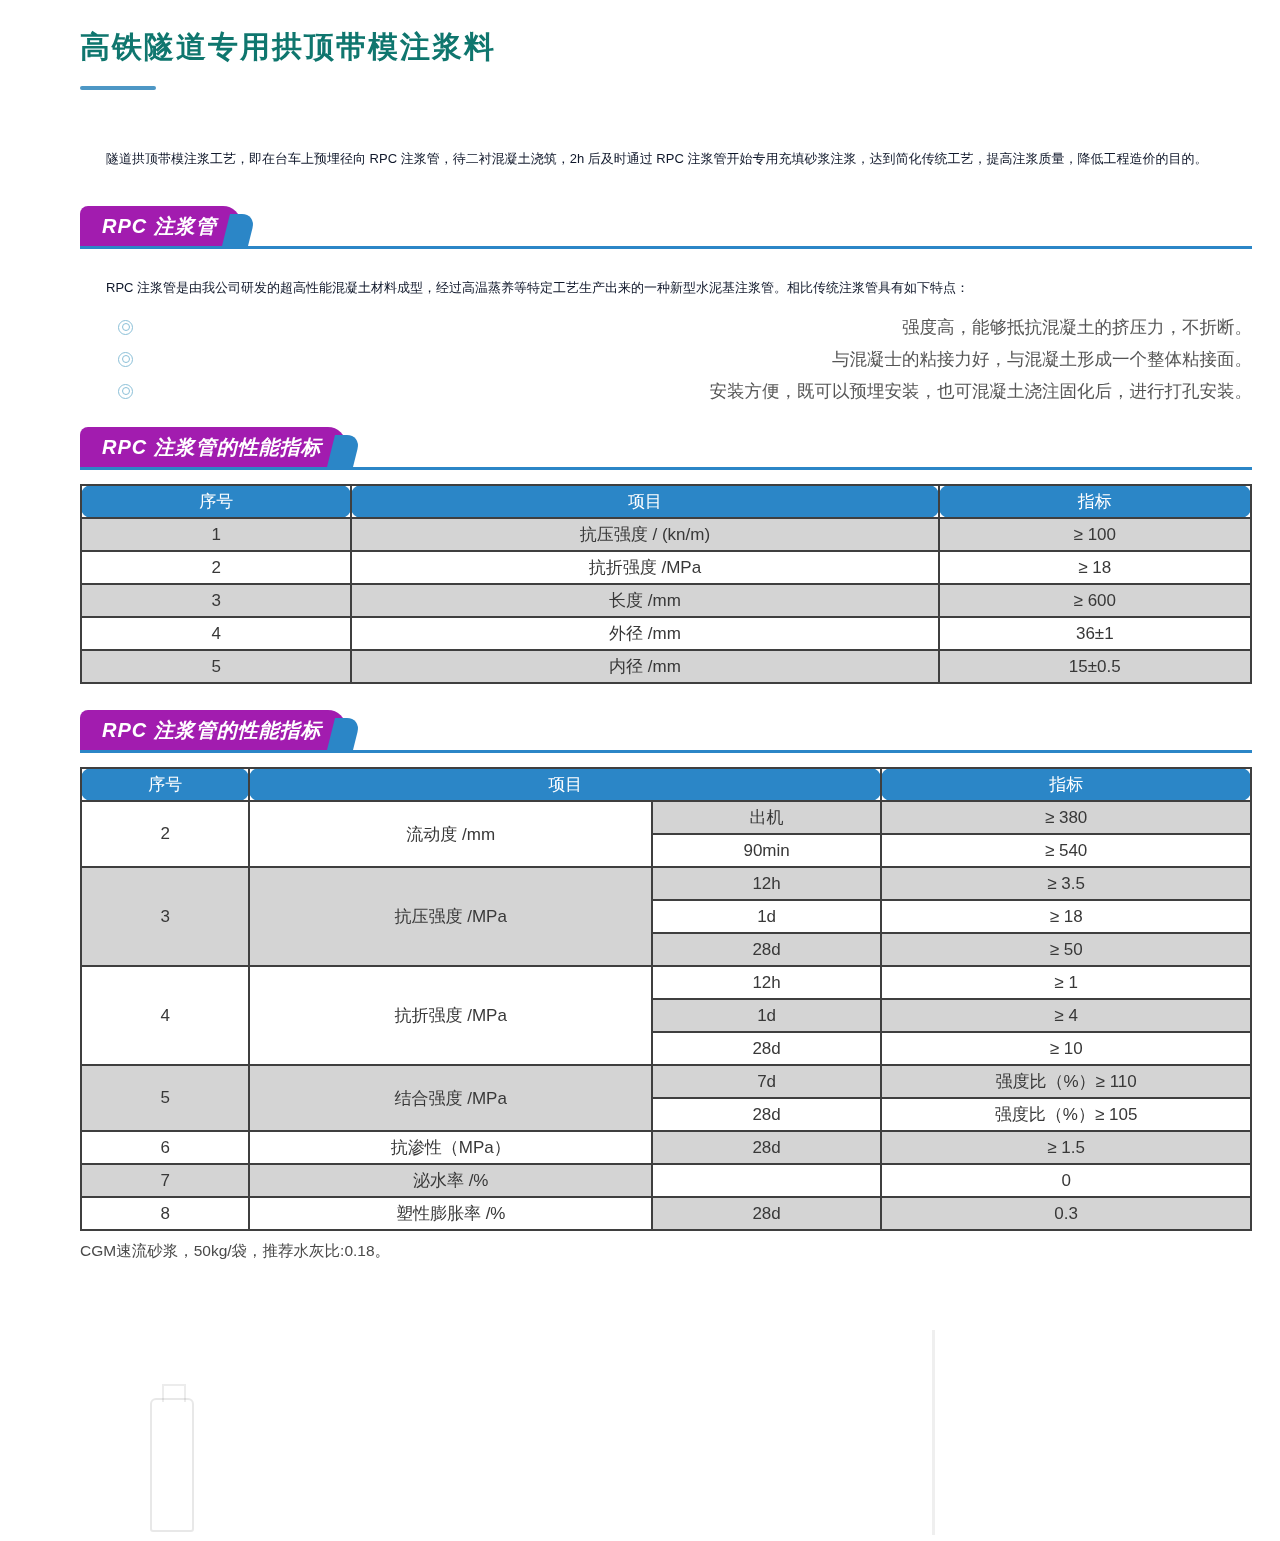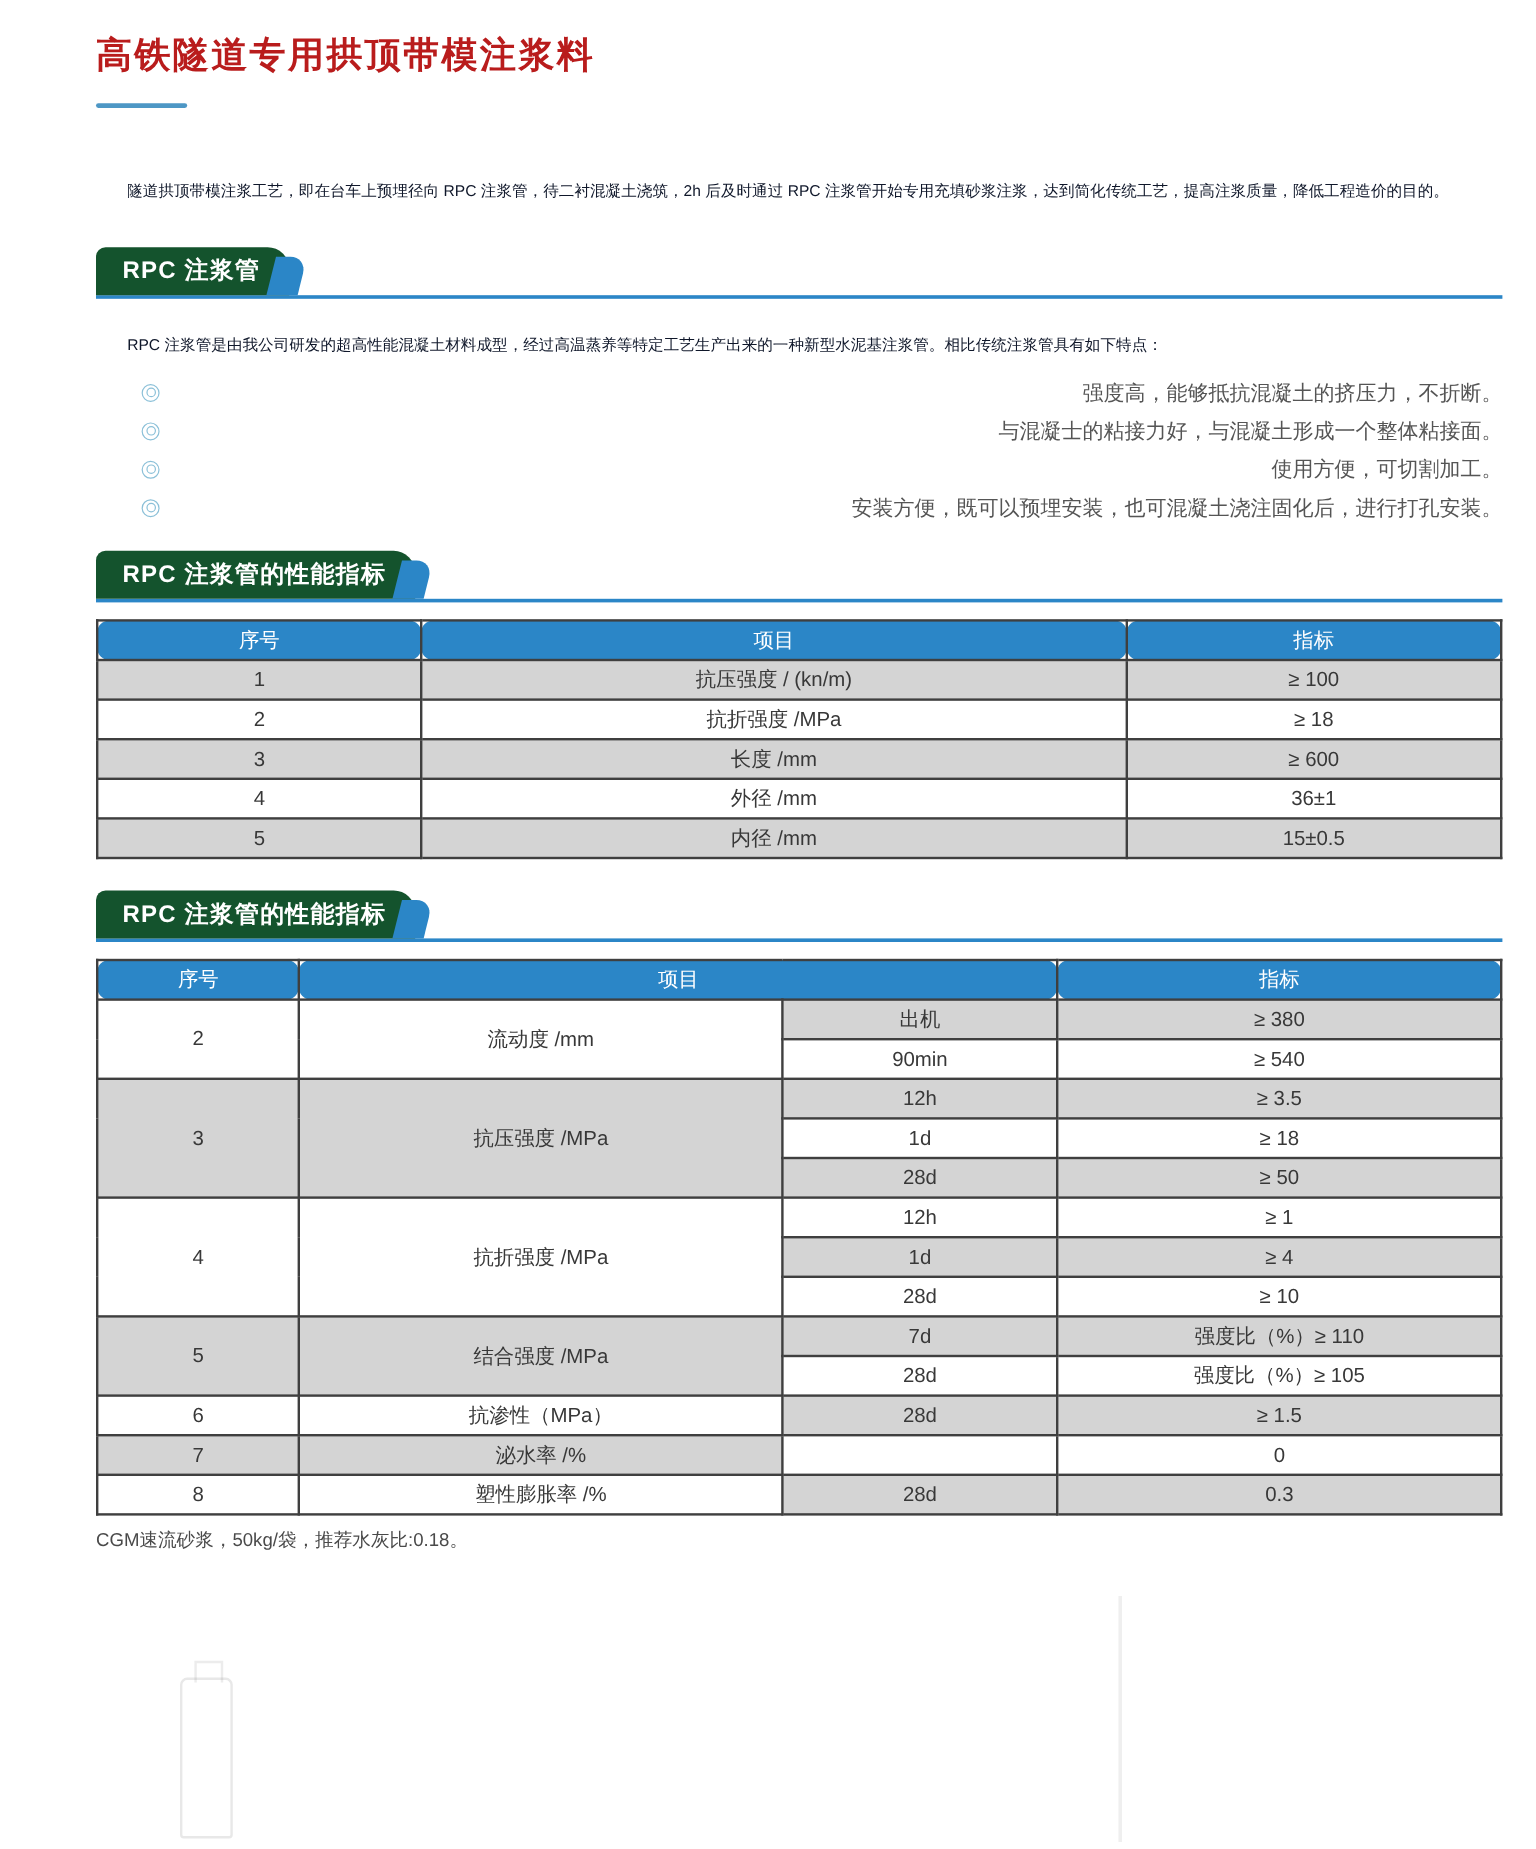--- a/index.html
+++ b/index.html
@@ -12,21 +12,21 @@
     position: relative;
     overflow: hidden;
   }
   .page { padding: 26px 28px 0 80px; position: relative; }
 
   
   .doc-title {
     font-size: 30px;
     font-weight: 700;
     letter-spacing: 2px;
-    color: #b91c1c;
+    color: #0f766e;
     line-height: 42px;
   }
   .title-underline {
     width: 76px;
     height: 4px;
     background: #4d97c5;
     border-radius: 2px;
     margin-top: 18px;
   }
 
@@ -42,30 +42,31 @@
 
   
   .section-header {
     margin-top: 24px;
     border-bottom: 3px solid #2b86c7;
     position: relative;
   }
   .tab {
     display: inline-block;
     position: relative;
-    background: #14532d;
+    background: #a21caf;
     color: #ffffff;
     font-size: 20px;
     font-weight: 700;
     letter-spacing: 1px;
     line-height: 40px;
     height: 40px;
     padding: 0 24px 0 22px;
     border-radius: 8px 18px 0 0;
     vertical-align: bottom;
+    font-style: italic;
   }
   .tab::after {
     content: "";
     position: absolute;
     right: -11px;
     bottom: 0;
     width: 26px;
     height: 32px;
     background: #2b86c7;
     transform: skewX(-14deg);
@@ -185,24 +186,20 @@
       <li>
         <span class="bullet-ring"></span>
         <span>强度高，能够抵抗混凝土的挤压力，不折断。</span>
       </li>
       <li>
         <span class="bullet-ring"></span>
         <span>与混凝士的粘接力好，与混凝土形成一个整体粘接面。</span>
       </li>
       <li>
         <span class="bullet-ring"></span>
-        <span>使用方便，可切割加工。</span>
-      </li>
-      <li>
-        <span class="bullet-ring"></span>
         <span>安装方便，既可以预埋安装，也可混凝土浇注固化后，进行打孔安装。</span>
       </li>
     </ul>
 
   <div class="section-header">
     <div class="tab">
       <span class="tab-label">RPC 注浆管的性能指标</span>
     </div>
   </div>
   <table class="spec-table" id="rpc-table">

